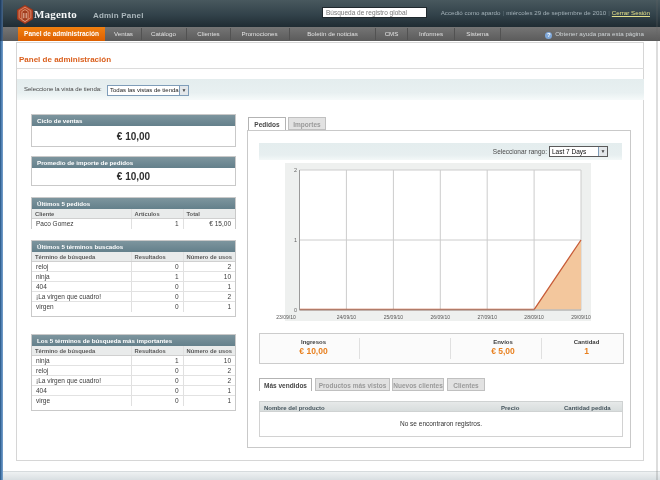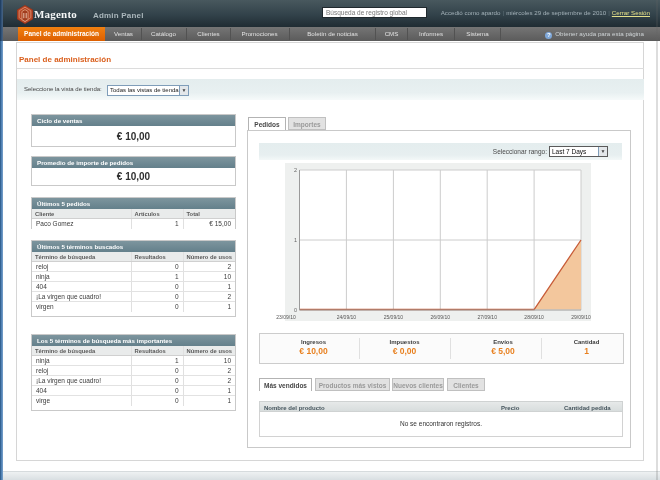--- a/index.html
+++ b/index.html
@@ -318,24 +318,20 @@
         </g>
       </svg>
     </div>
 
     <div id="totals">
       <div class="tcol" style="left:8px;">
           <div class="tl">Ingresos</div>
           <div class="tv">€ 10,00</div>
         </div>
       <div class="tsep" style="left:99px;"></div>
-      <div class="tcol" style="left:99px;">
-          <div class="tl">Impuestos</div>
-          <div class="tv">€ 0,00</div>
-        </div>
       <div class="tsep" style="left:190px;"></div>
       <div class="tcol" style="left:190px;padding-left:15px;">
           <div class="tl">Envíos</div>
           <div class="tv">€ 5,00</div>
         </div>
       <div class="tsep" style="left:281px;"></div>
       <div class="tcol" style="left:281px;">
           <div class="tl">Cantidad</div>
           <div class="tv">1</div>
         </div>

